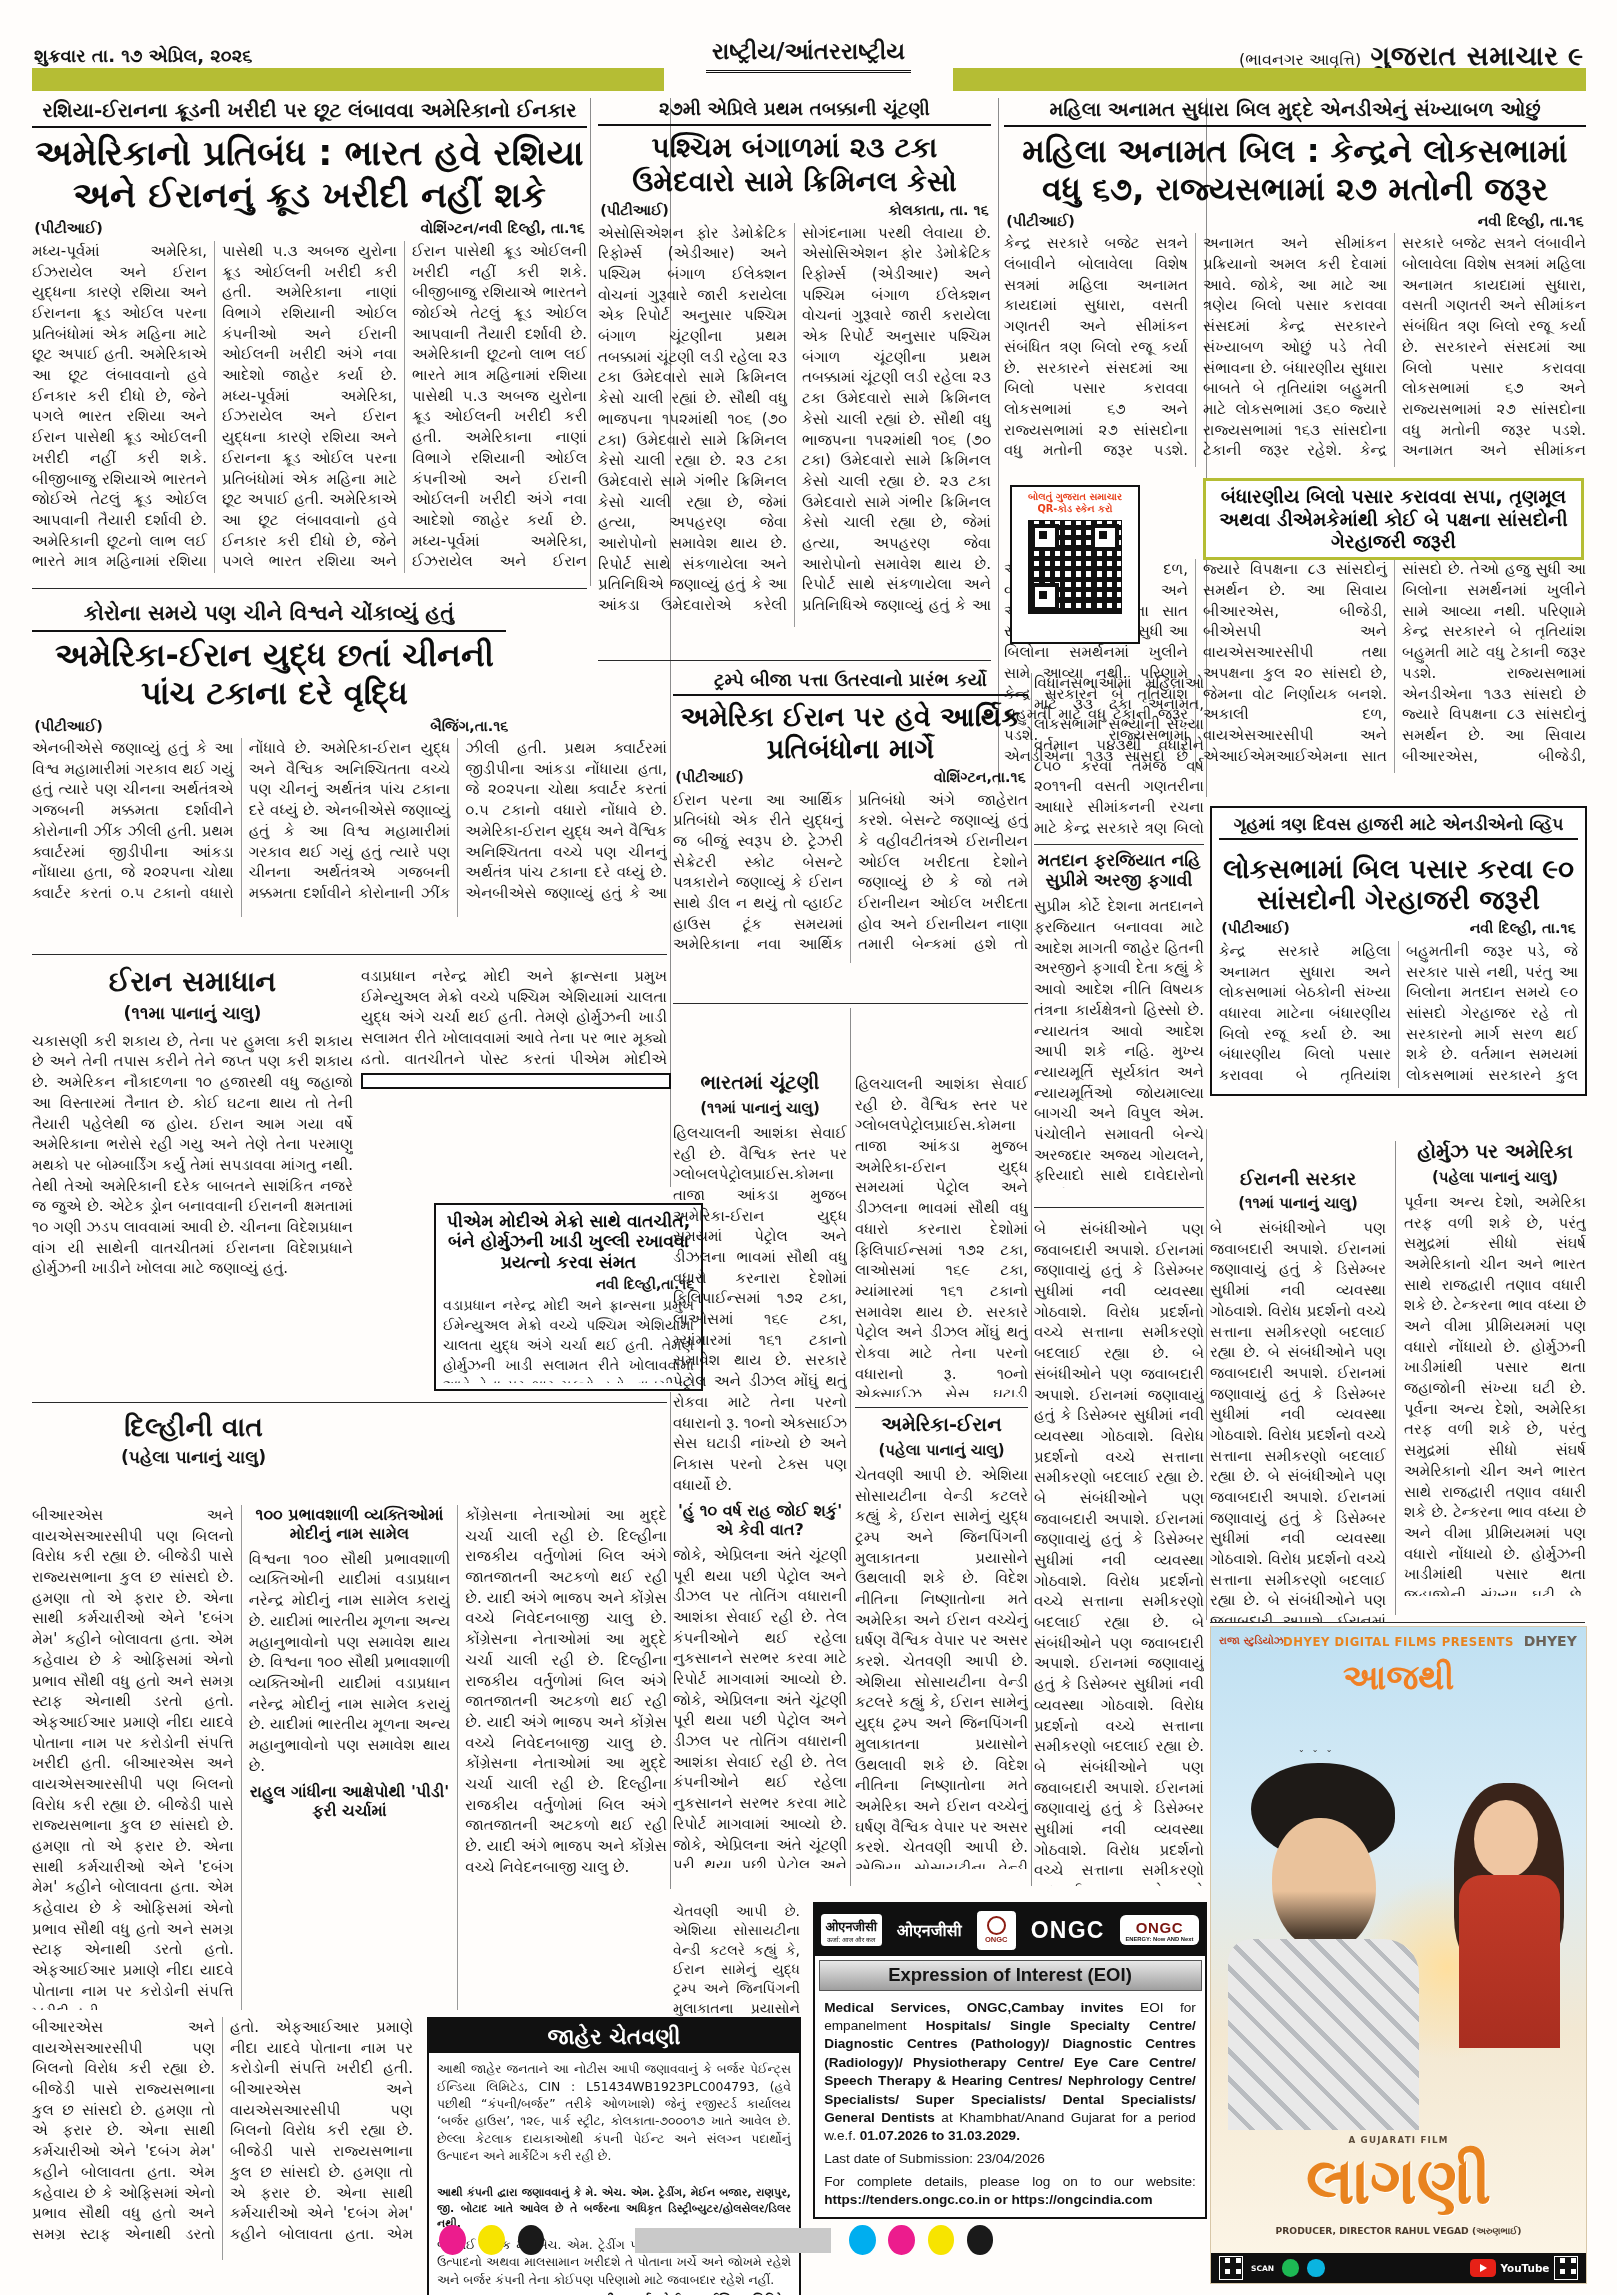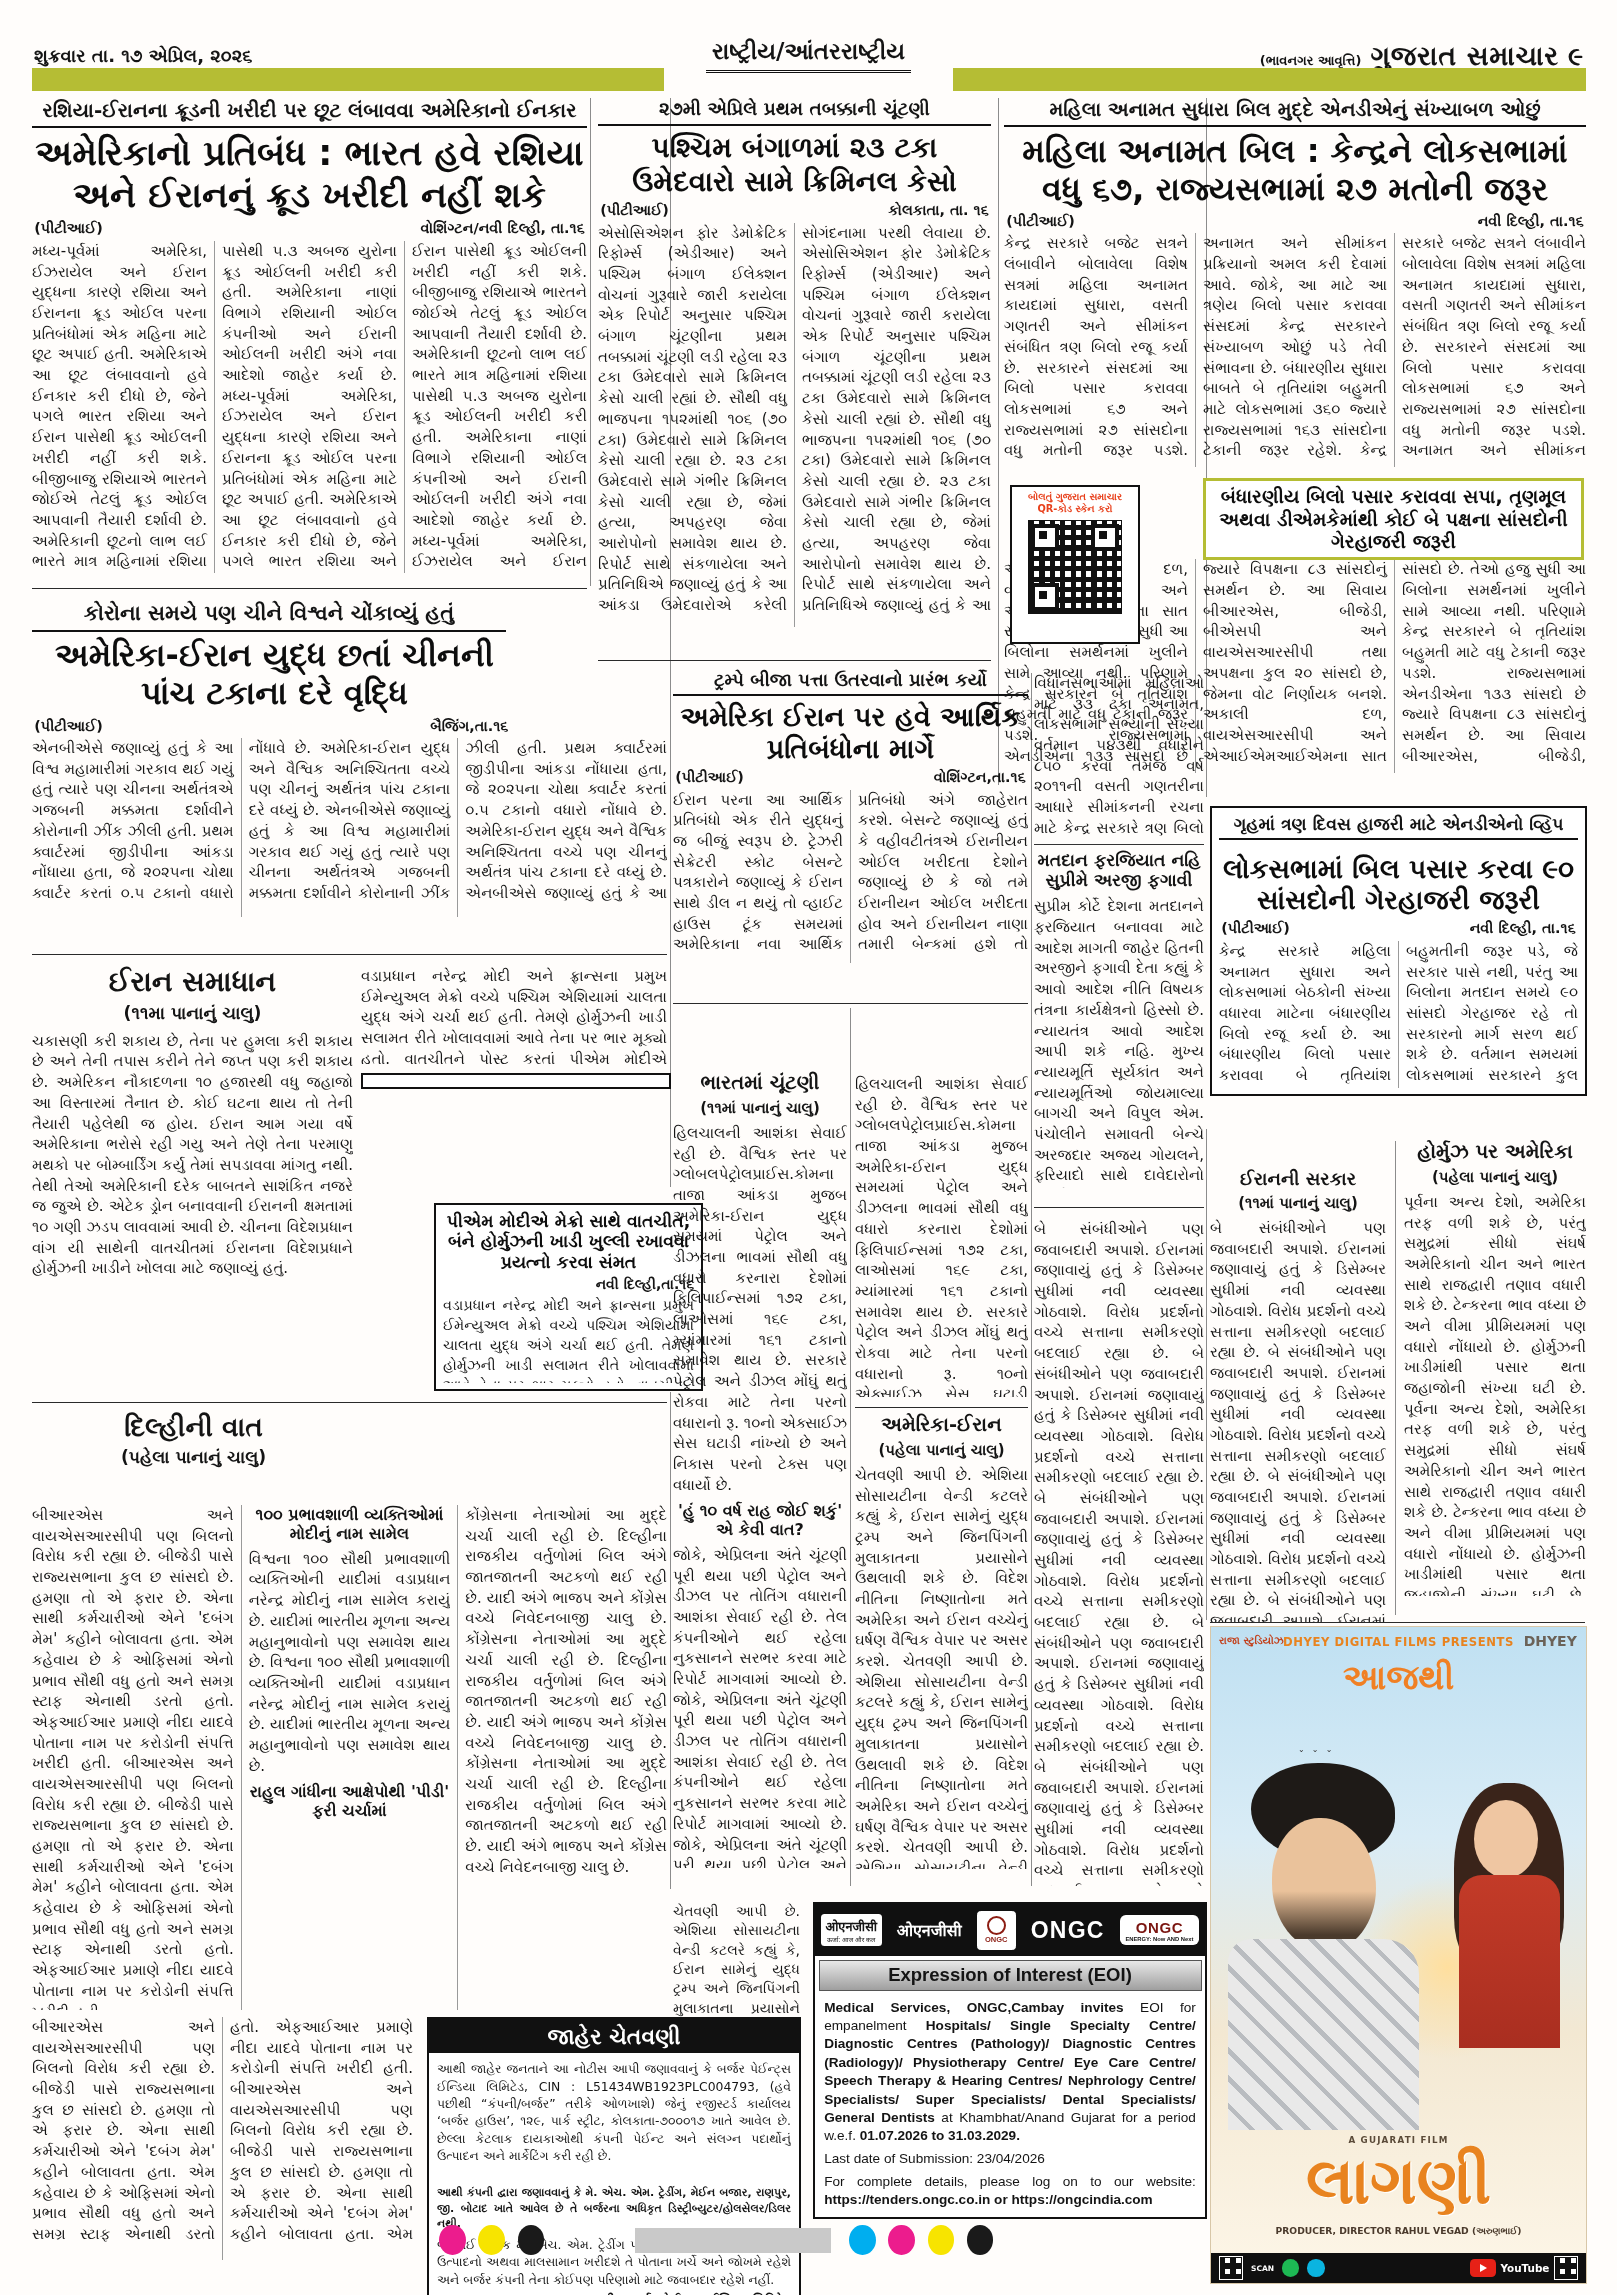--- a/index.html
+++ b/index.html
@@ -28,21 +28,21 @@
   .onb{font-family:"Liberation Sans","DejaVu Sans",sans-serif;}
   .b{font-weight:bold;}
 </style>
 </head>
 <body>
 
 <div class="page">
 
   <div class="abs" style="left:34px;top:45px;font-size:18px;font-weight:bold;">શુક્રવાર તા. ૧૭ એપ્રિલ, ૨૦૨૬</div>
   <div class="abs" style="right:34px;top:40px;display:flex;align-items:baseline;gap:9.2px;">
-    <span style="font-size:13px;font-weight:bold;">(ભાવનગર આવૃત્તિ)</span>
+    <span style="font-size:16px;font-weight:normal;">(ભાવનગર આવૃત્તિ)</span>
     <span style="font-size:27px;font-weight:bold;letter-spacing:0.6px;">ગુજરાત સમાચાર</span>
     <span style="font-size:25.4px;font-weight:bold;">૯</span>
   </div>
   <div class="abs greenbar" style="left:32px;top:68px;width:1554px;height:23px;"></div>
   <div class="abs" style="left:664px;top:36px;width:289px;height:60px;background:#fffdfb;text-align:center;">
     <div style="font-size:23px;font-weight:bold;border-bottom:3.5px double #111;display:inline-block;padding:2.3px 5.8px 4.6px;">રાષ્ટ્રીય/આંતરરાષ્ટ્રીય</div>
   </div>
 
   <div class="vline" style="left:590px;top:98px;height:488px;"></div>
   <div class="vline" style="left:670px;top:98px;height:1089px;"></div>

